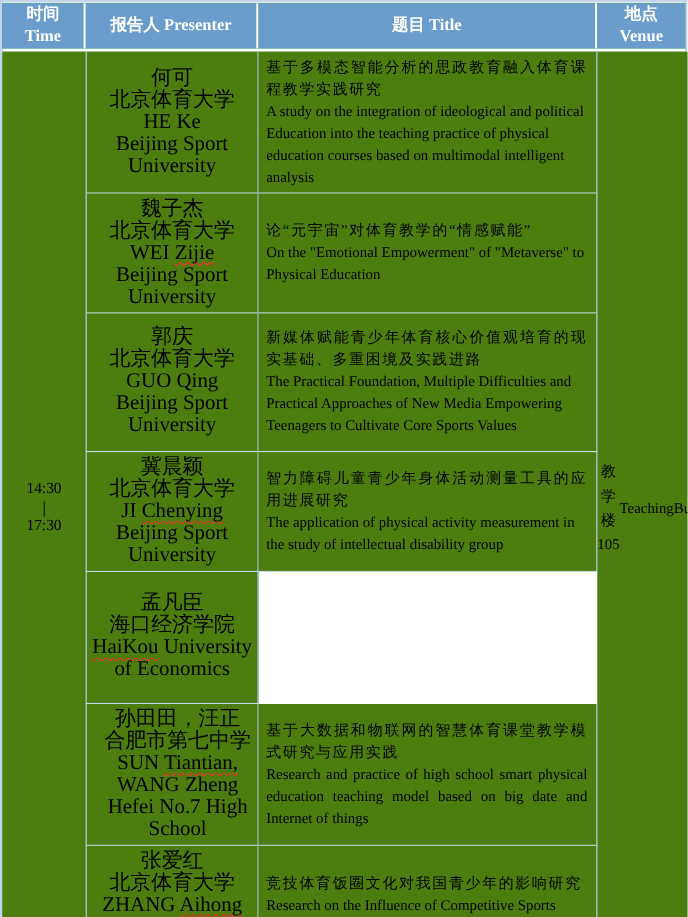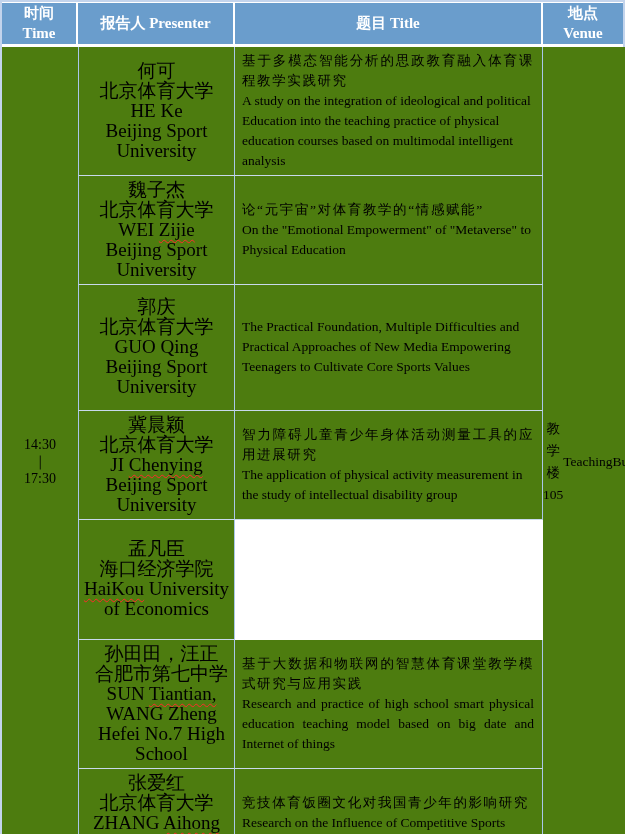--- a/index.html
+++ b/index.html
@@ -124,20 +124,21 @@
     <div class="title-en">On the "Emotional Empowerment" of "Metaverse" to Physical Education</div>
   </div>
 
   <div class="cell presenter-cell r2" style="grid-row: 3;">
           <div class="p-line"><span>郭庆</span></div>
           <div class="p-line"><span>北京体育大学</span></div>
           <div class="p-line"><span>GUO Qing</span></div>
           <div class="p-line"><span>Beijing Sport University</span></div>
         </div>
   <div class="cell title-cell r2" style="grid-row: 3;">
+    <div class="title-cn">新媒体赋能青少年体育核心价值观培育的现实基础、多重困境及实践进路</div>
     <div class="title-en">The Practical Foundation, Multiple Difficulties and Practical Approaches of New Media Empowering Teenagers to Cultivate Core Sports Values</div>
   </div>
 
   <div class="cell presenter-cell r3" style="grid-row: 4;">
           <div class="p-line"><span>冀晨颖</span></div>
           <div class="p-line"><span>北京体育大学</span></div>
           <div class="p-line"><span>JI </span><span class="sq">Chenying</span></div>
           <div class="p-line"><span>Beijing Sport University</span></div>
         </div>
   <div class="cell title-cell r3" style="grid-row: 4;">

